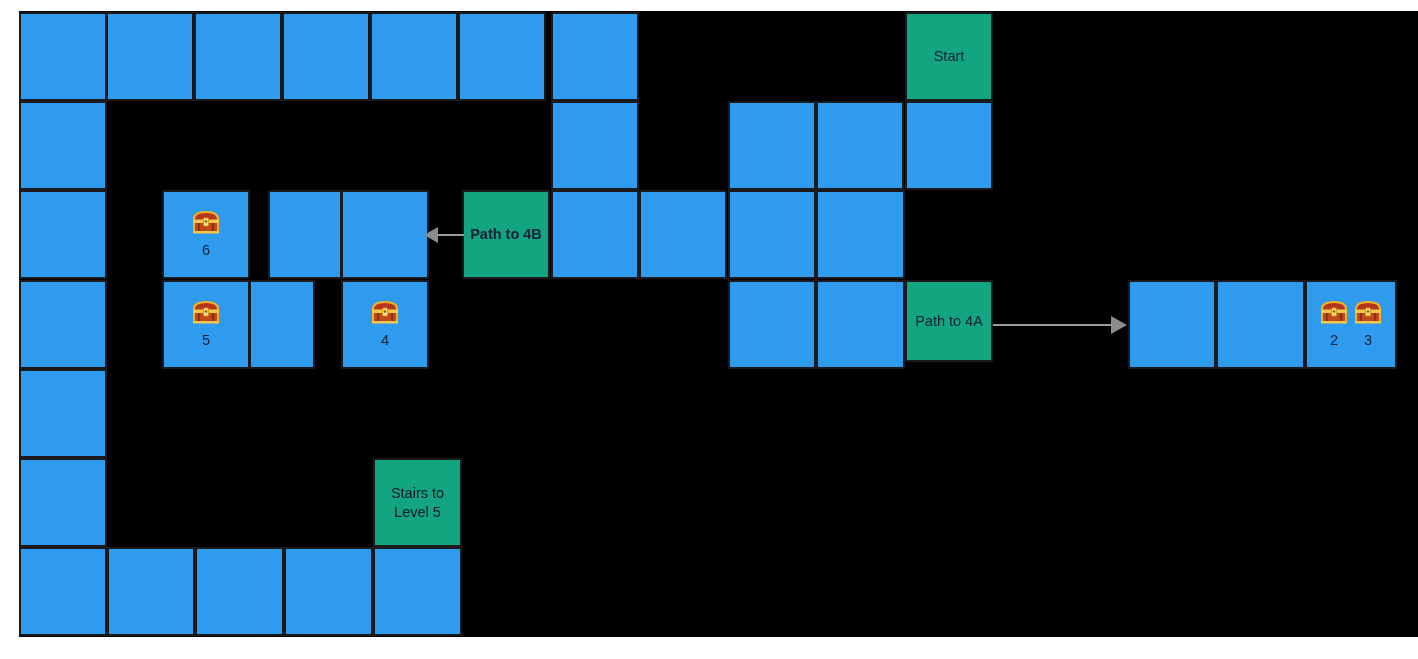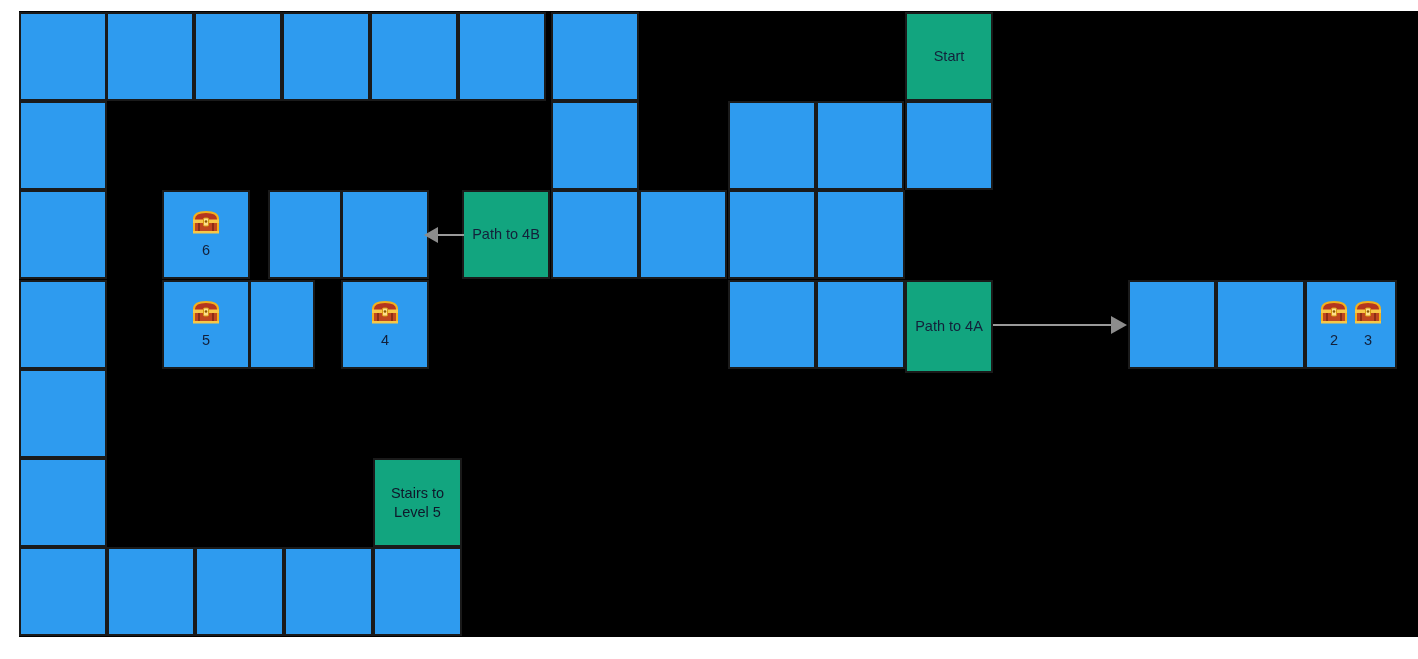--- a/index.html
+++ b/index.html
@@ -116,21 +116,21 @@
             <rect x="6" y="14" width="2" height="9" fill="#8d2f14"></rect>
             <rect x="20" y="14" width="2" height="9" fill="#8d2f14"></rect>
             <rect x="1" y="22" width="26" height="2.5" fill="#f7c846"></rect>
           </svg>
           <span class="chest-num">6</span>
         </div>
       </div>
     </div>
     <div class="cell room" style="left: 268px; top: 190px; width: 74px; height: 89px; background: rgb(46, 155, 239); border-color: rgb(26, 26, 26); color: rgb(19, 32, 58);"></div>
     <div class="cell room" style="left: 341px; top: 190px; width: 88px; height: 89px; background: rgb(46, 155, 239); border-color: rgb(26, 26, 26); color: rgb(19, 32, 58);"></div>
-    <div class="cell marker" style="left: 462px; top: 190px; width: 88px; height: 89px; background: rgb(18, 165, 127); border-color: rgb(26, 26, 26); color: rgb(19, 32, 58);">
+    <div class="cell marker" style="left: 462px; top: 190px; width: 88px; height: 89px; background: rgb(18, 165, 127); border-color: rgb(26, 26, 26); color: rgb(19, 32, 58); font-weight: bold;">
       <span class="cell-label">Path to 4B</span>
     </div>
     <div class="cell room" style="left: 551px; top: 190px; width: 88px; height: 89px; background: rgb(46, 155, 239); border-color: rgb(26, 26, 26); color: rgb(19, 32, 58);"></div>
     <div class="cell room" style="left: 639px; top: 190px; width: 88px; height: 89px; background: rgb(46, 155, 239); border-color: rgb(26, 26, 26); color: rgb(19, 32, 58);"></div>
     <div class="cell room" style="left: 728px; top: 190px; width: 88px; height: 89px; background: rgb(46, 155, 239); border-color: rgb(26, 26, 26); color: rgb(19, 32, 58);"></div>
     <div class="cell room" style="left: 816px; top: 190px; width: 89px; height: 89px; background: rgb(46, 155, 239); border-color: rgb(26, 26, 26); color: rgb(19, 32, 58);"></div>
     <div class="cell room" style="left: 19px; top: 280px; width: 88px; height: 89px; background: rgb(46, 155, 239); border-color: rgb(26, 26, 26); color: rgb(19, 32, 58);"></div>
     <div class="cell room" style="left: 162px; top: 280px; width: 88px; height: 89px; background: rgb(46, 155, 239); border-color: rgb(26, 26, 26); color: rgb(19, 32, 58);">
       <div class="chest-wrap">
         <div class="chest-item">
@@ -161,21 +161,21 @@
             <rect x="6" y="14" width="2" height="9" fill="#8d2f14"></rect>
             <rect x="20" y="14" width="2" height="9" fill="#8d2f14"></rect>
             <rect x="1" y="22" width="26" height="2.5" fill="#f7c846"></rect>
           </svg>
           <span class="chest-num">4</span>
         </div>
       </div>
     </div>
     <div class="cell room" style="left: 728px; top: 280px; width: 88px; height: 89px; background: rgb(46, 155, 239); border-color: rgb(26, 26, 26); color: rgb(19, 32, 58);"></div>
     <div class="cell room" style="left: 816px; top: 280px; width: 89px; height: 89px; background: rgb(46, 155, 239); border-color: rgb(26, 26, 26); color: rgb(19, 32, 58);"></div>
-    <div class="cell marker" style="left: 905px; top: 280px; width: 88px; height: 93px; background: rgb(18, 165, 127); border-color: rgb(26, 26, 26); color: rgb(19, 32, 58);">
+    <div class="cell marker" style="left: 905px; top: 280px; width: 88px; height: 82px; background: rgb(18, 165, 127); border-color: rgb(26, 26, 26); color: rgb(19, 32, 58);">
       <span class="cell-label">Path to 4A</span>
     </div>
     <div class="cell room" style="left: 1128px; top: 280px; width: 88px; height: 89px; background: rgb(46, 155, 239); border-color: rgb(26, 26, 26); color: rgb(19, 32, 58);"></div>
     <div class="cell room" style="left: 1216px; top: 280px; width: 89px; height: 89px; background: rgb(46, 155, 239); border-color: rgb(26, 26, 26); color: rgb(19, 32, 58);"></div>
     <div class="cell room" style="left: 1305px; top: 280px; width: 92px; height: 89px; background: rgb(46, 155, 239); border-color: rgb(26, 26, 26); color: rgb(19, 32, 58);">
       <div class="chest-wrap">
         <div class="chest-item">
           <svg viewBox="0 0 28 26" class="chest-glyph">
             <path d="M2 10 Q2 3 14 3 Q26 3 26 10 L26 12 L2 12 Z" fill="#b5361f" stroke="#f2b11e" stroke-width="2"></path>
             <rect x="2" y="12" width="24" height="11" fill="#c0481f" stroke="#f2b11e" stroke-width="2"></rect>

